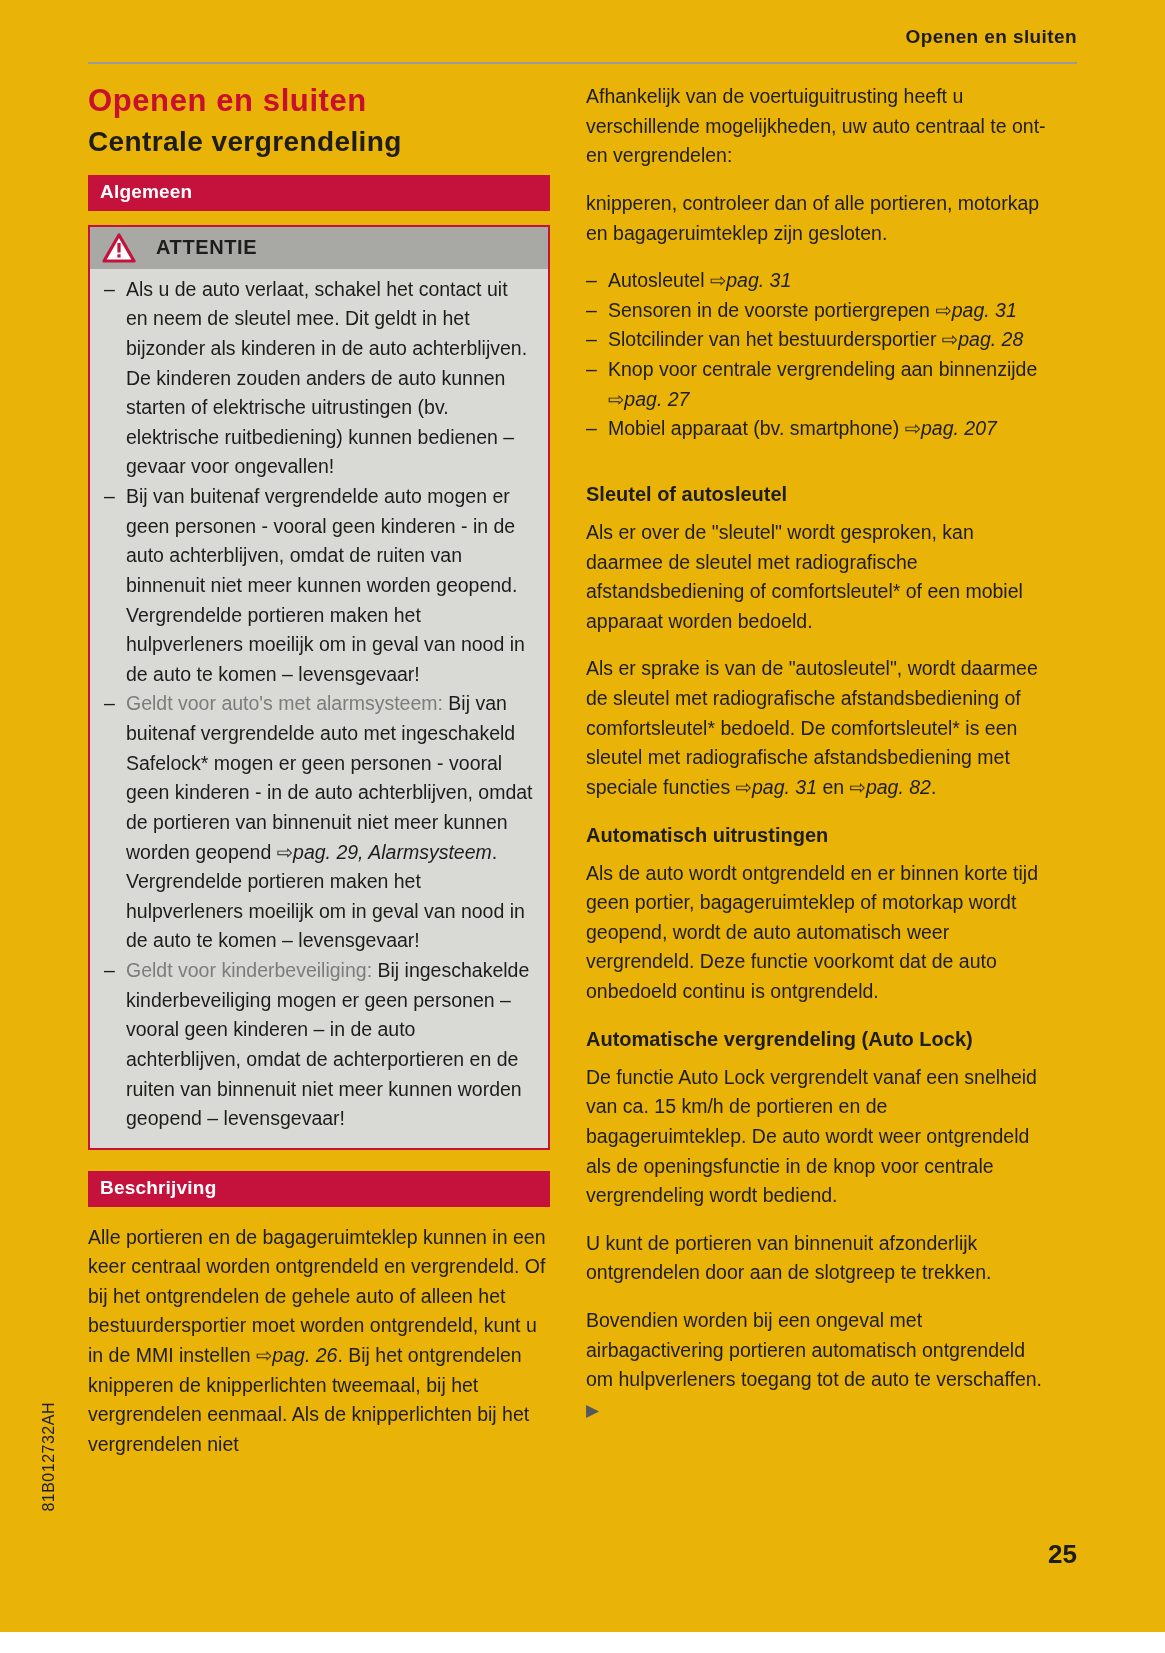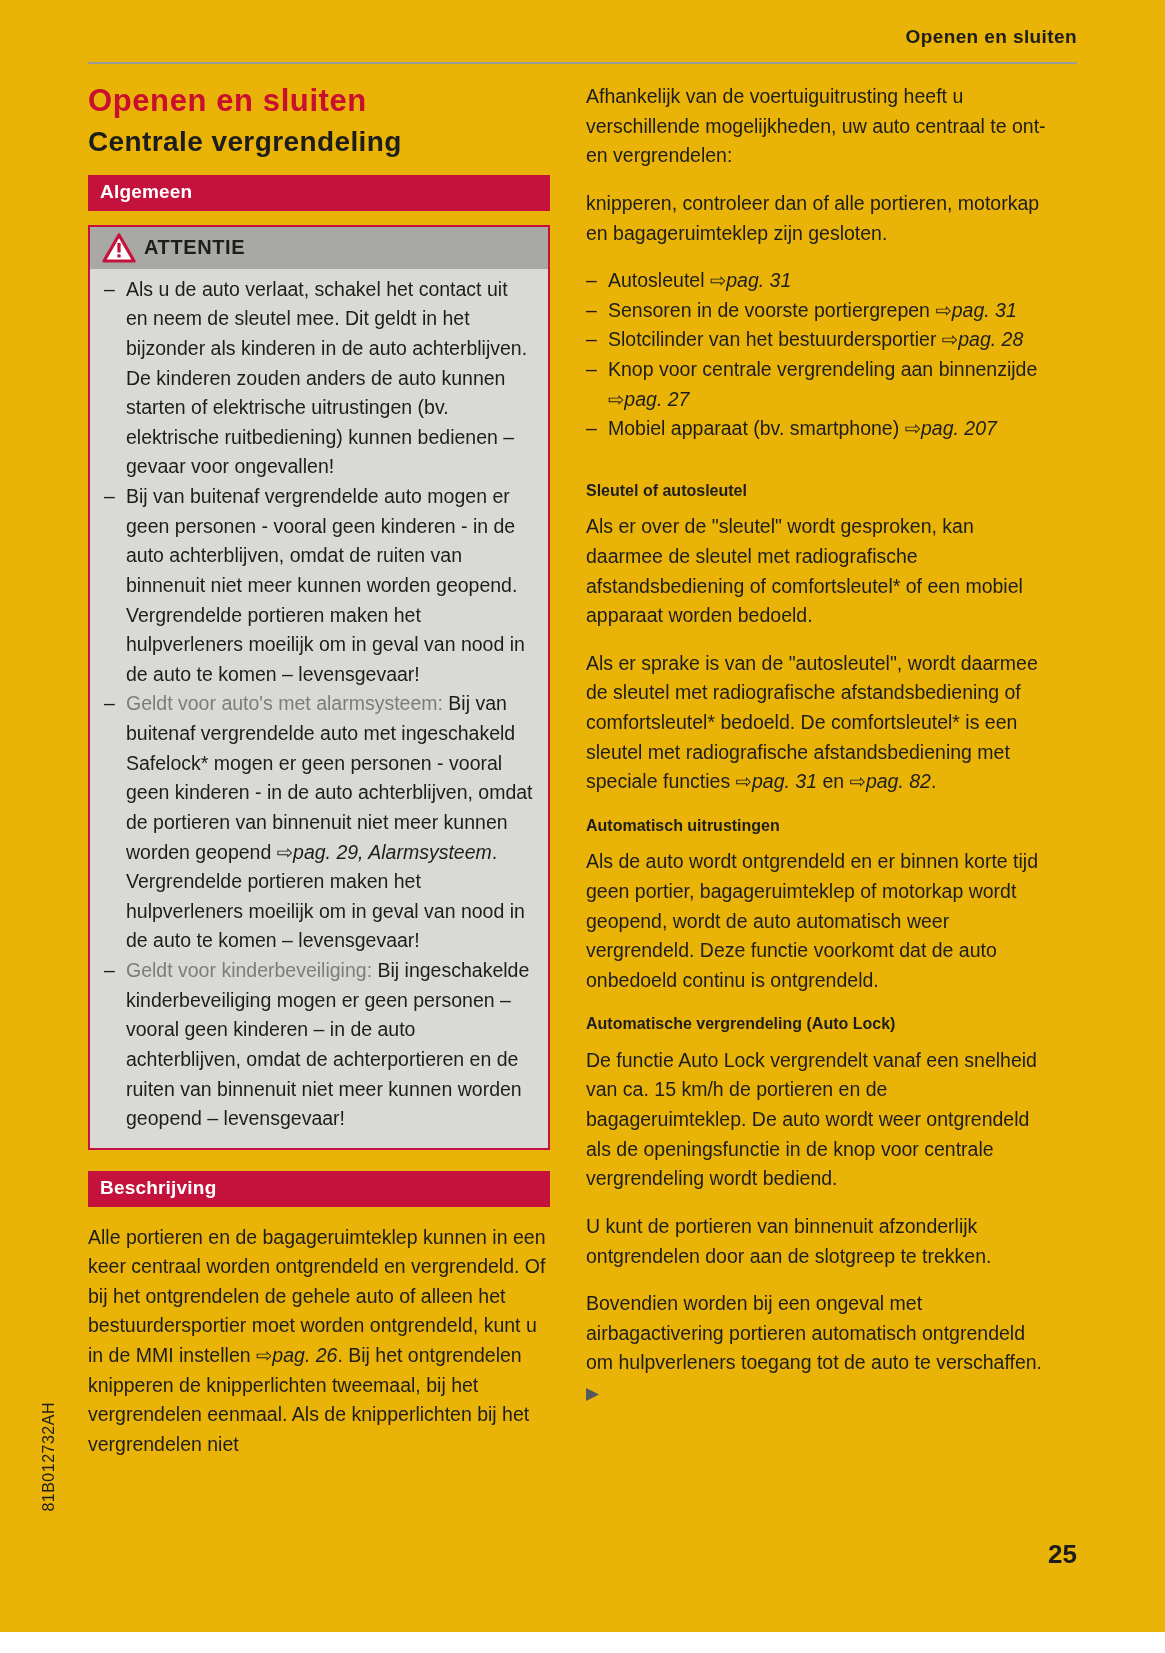--- a/index.html
+++ b/index.html
@@ -89,21 +89,21 @@
   .attention-box {
     border: 2px solid #c4123c;
     background: #d9d9d6;
     margin-top: 14px;
     box-sizing: border-box;
   }
   .attention-header {
     background: #a8a8a5;
     display: flex;
     align-items: center;
-    gap: 8px;
+    gap: 20px;
     padding: 6px 12px 6px 12px;
   }
   .warn-tri {
     width: 34px;
     height: 30px;
     flex: 0 0 auto;
     display: block;
   }
   .attention-title {
     font-size: 20px;
@@ -140,21 +140,21 @@
   }
 
   
   p.body {
     font-size: 19.5px;
     line-height: 1.52;
     margin: 0 0 18px 0;
     color: #1d1d1b;
   }
   h4.sub {
-    font-size: 16px;
+    font-size: 20px;
     font-weight: bold;
     margin: 0 0 10px 0;
     line-height: 1.4;
     color: #1d1d1b;
   }
   .xref {
     font-style: italic;
   }
   .arrow {
     font-style: normal;

